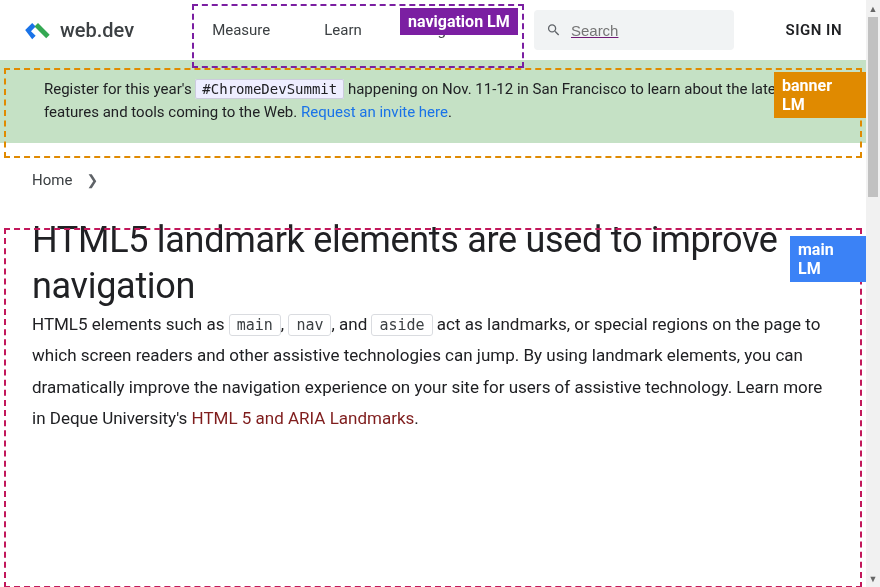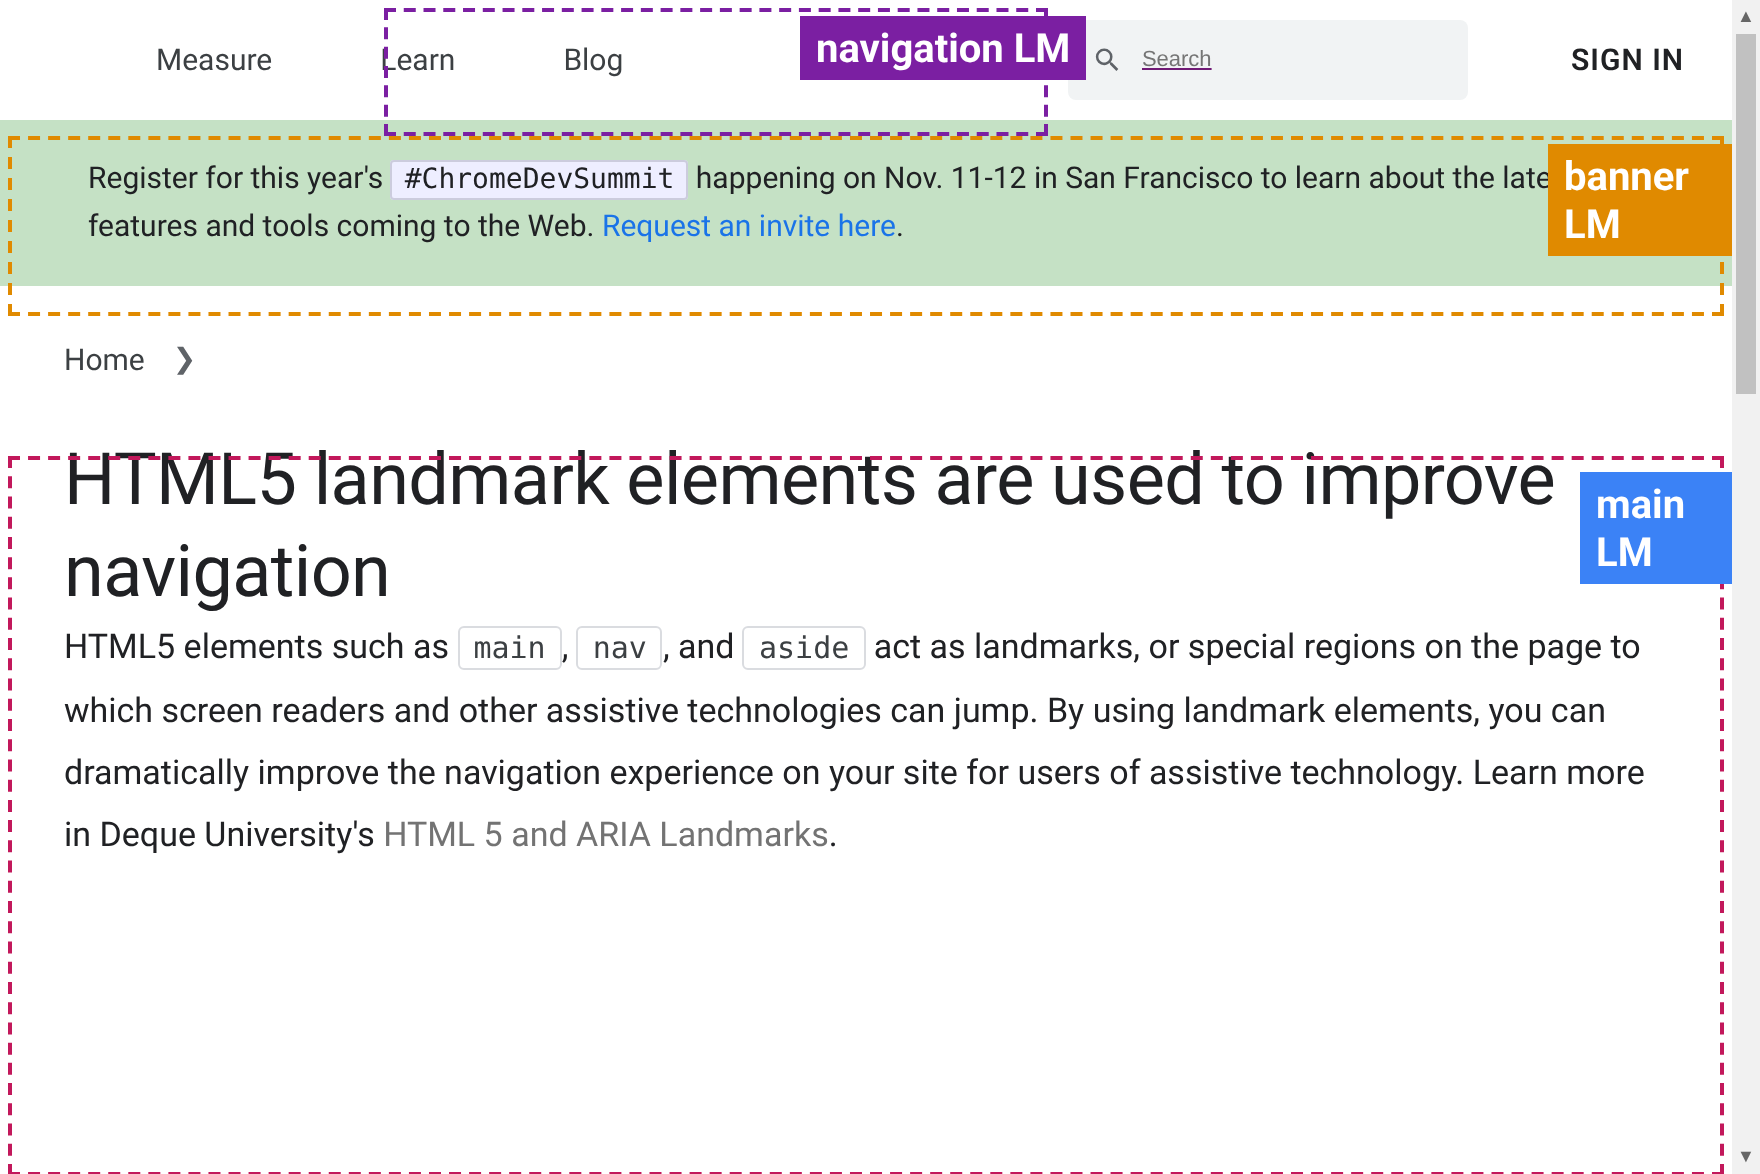--- a/index.html
+++ b/index.html
@@ -10,53 +10,60 @@
   .scrollbar-arrow-up { position: absolute; right:0; top:0; width:14px; height:17px; display:flex; align-items:center; justify-content:center; font-size:9px; color:#666;}
   .scrollbar-arrow-down { position: absolute; right:0; bottom:0; width:14px; height:17px; display:flex; align-items:center; justify-content:center; font-size:9px; color:#666;}
 
   header.topbar { display: flex; align-items: center; height: 60px; padding: 0 24px; gap: 24px; }
   .logo { display: flex; align-items: center; gap: 8px; font-weight: 500; font-size: 20px; color: #3c4043; }
   .logo svg { width: 28px; height: 22px; }
   nav.topnav { display: flex; gap: 18px; margin-left: 36px; position: relative; }
   nav.topnav a { text-decoration: none; color: #3c4043; font-size: 15px; padding: 10px 18px; display: inline-block; }
   .search-wrap { margin-left: auto; display: flex; align-items: center; background: #f1f3f4; border-radius: 4px; height: 40px; padding: 0 12px; width: 200px; }
   .search-wrap svg { width: 18px; height: 18px; fill: #5f6368; margin-right: 10px; }
-  .search-wrap input { border: none; background: transparent; outline: none; font-size: 11px; color: #701a75; width: 100%; text-decoration: underline; }
+  .search-wrap input { border: none; background: transparent; outline: none; font-size: 15px; color: #701a75; width: 100%; text-decoration: underline; }
   .signin { font-weight: 600; font-size: 15px; color: #202124; margin-left: 28px; letter-spacing: .5px; cursor: pointer; }
 
   
   .lm-box { position: absolute; border: 2.5px dashed; pointer-events: none; }
-  .lm-tag { position: absolute; font-size: 20px; font-weight: 700; color: #fff; padding: 4px 8px; pointer-events: none; }
+  .lm-tag { position: absolute; font-size: 16px; font-weight: 700; color: #fff; padding: 4px 8px; pointer-events: none; }
   .lm-nav { border-color: #7b1fa2; top: 4px; left: 192px; width: 332px; height: 64px; }
   .lm-nav-tag { background: #7b1fa2; top: 8px; left: 400px; }
   .lm-banner { border-color: #e08a00; top: 68px; left: 4px; width: 858px; height: 90px; }
   .lm-banner-tag { background: #e08a00; top: 72px; left: 774px; }
   .lm-main { border-color: #c2185b; top: 228px; left: 4px; width: 858px; height: 360px; }
   .lm-main-tag { background: #3b82f6; top: 236px; left: 790px; }
 
   .banner { background: #c5e1c5; padding: 18px 44px; font-size: 15px; line-height: 1.55; color: #202124; }
   .banner code { background: #eef; border: 1px solid #ccd; padding: 1px 6px; font-family: Menlo, Consolas, monospace; font-size: 14px; border-radius: 2px; }
   .banner a { color: #1a73e8; text-decoration: none; }
 
   .breadcrumb { padding: 28px 32px 10px; font-size: 15px; color: #3c4043; display:flex; align-items:center; gap: 14px; }
   .breadcrumb .chev { color: #5f6368; font-size: 14px; }
 
   .content { padding: 18px 32px 40px; }
   h1.title { font-size: 36px; font-weight: 400; line-height: 1.28; letter-spacing: -.3px; color: #202124; margin-bottom: 0; }
   .dates { font-size: 14px; color: #5f6368; margin-bottom: 60px; }
   .body-text { font-size: 17px; line-height: 1.85; color: #202124; }
   .body-text code { border: 1px solid #dadce0; padding: 1px 7px; font-family: Menlo, Consolas, monospace; font-size: 15px; border-radius: 3px; color:#3c4043; }
-  .body-text a { color: #737373; text-decoration: none; }
+  .body-text a { color: #7f1d1d; text-decoration: none; }
 </style>
 </head>
 <body>
 
 <div class="viewport">
 
   <header class="topbar">
+    <div class="logo">
+      <svg viewBox="0 0 48 36">
+        <path d="M2 18 L14 6 L20 12 L12 20 L20 28 L14 34 Z" fill="#1a73e8"></path>
+        <path d="M24 6 L44 26 L38 32 L18 12 Z" fill="#34a853"></path>
+      </svg>
+      <span>web.dev</span>
+    </div>
     <nav class="topnav">
       <a href="#">Measure</a>
       <a href="#">Learn</a>
       <a href="#">Blog</a>
     </nav>
     <div class="search-wrap">
       <svg viewBox="0 0 24 24">
           <path d="M15.5 14h-.79l-.28-.27A6.471 6.471 0 0 0 16 9.5 6.5 6.5 0 1 0 9.5 16c1.61 0 3.09-.59 4.23-1.57l.27.28v.79l5 4.99L20.49 19l-4.99-5zm-6 0C7.01 14 5 11.99 5 9.5S7.01 5 9.5 5 14 7.01 14 9.5 11.99 14 9.5 14z"></path>
         </svg>
       <input type="text" placeholder="Search" style="">

